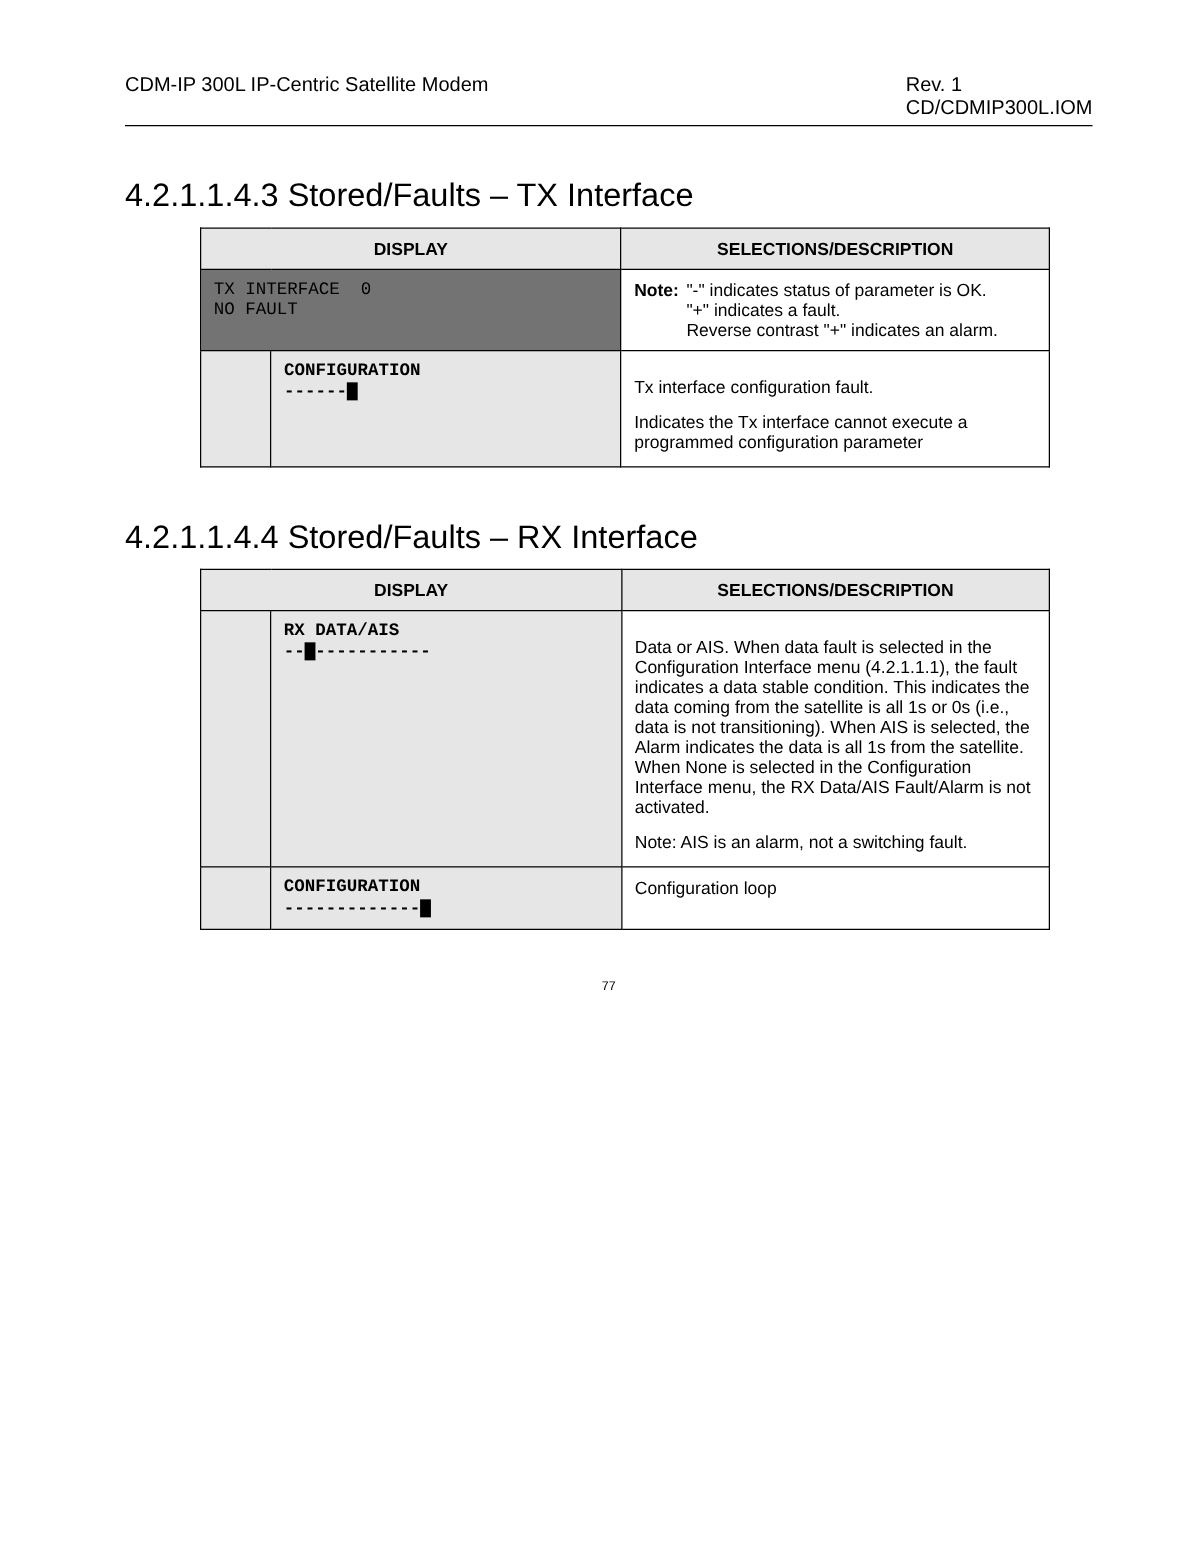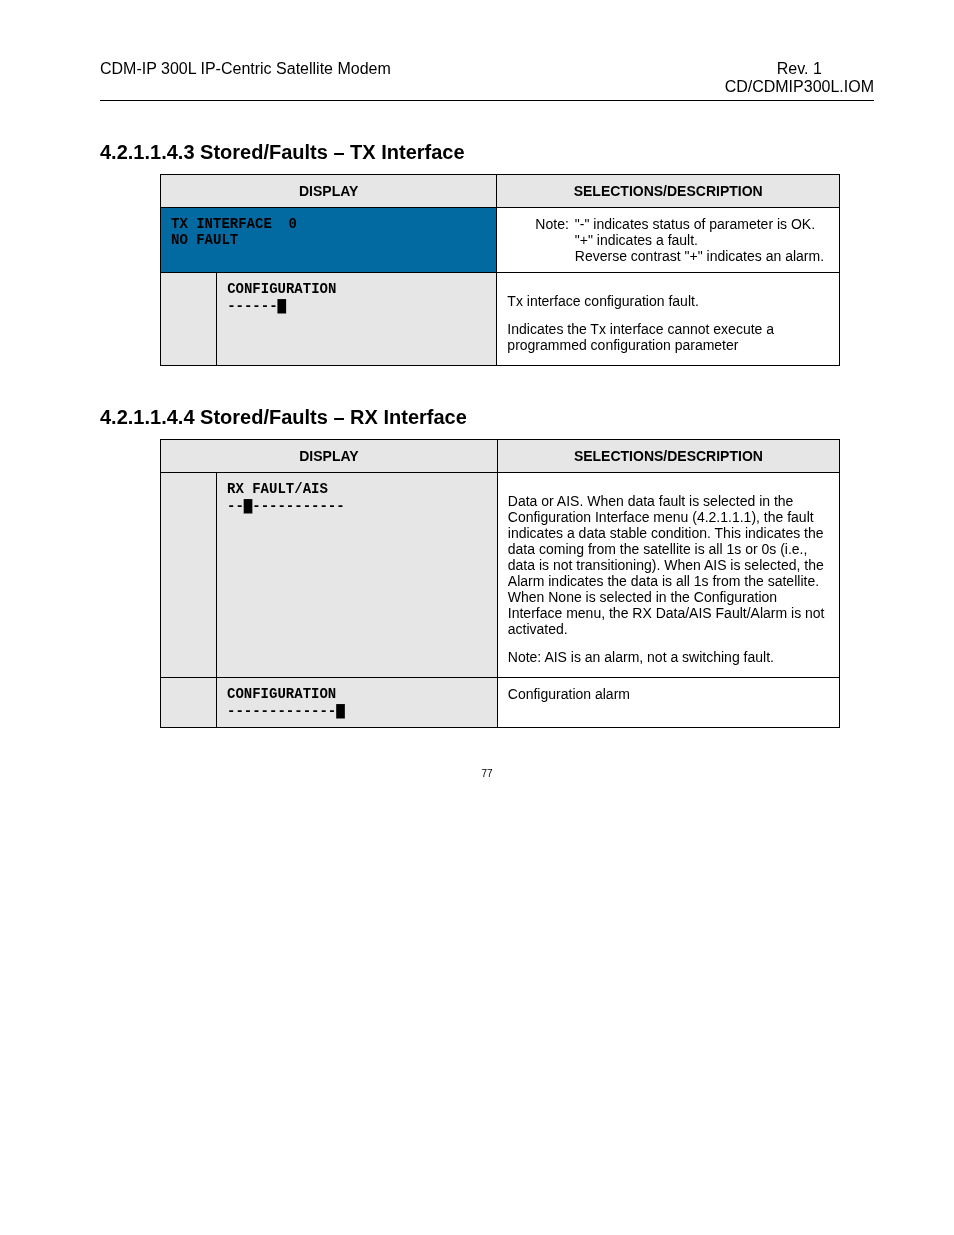--- a/index.html
+++ b/index.html
@@ -11,29 +11,29 @@
     padding: 60px 80px 40px 100px;
     width: 954px;
     box-sizing: border-box;
   }
   .header-row {
     display: flex;
     justify-content: space-between;
     font-size: 16px;
     margin-bottom: 4px;
   }
-  .header-right { text-align: center; }
+  .header-right { text-align: left; }
   hr.header-rule {
     border: none;
     border-top: 1px solid #000;
     margin: 2px 0 40px 0;
   }
   h2.section-heading {
-    font-size: 20px;
-    font-weight: bold;
+    font-size: 26px;
+    font-weight: normal;
     margin: 20px 0 10px 0;
   }
   table.doc-table {
     border-collapse: collapse;
     width: 680px;
     margin-left: 60px;
     margin-bottom: 40px;
   }
   table.doc-table th,
   table.doc-table td {
@@ -41,23 +41,23 @@
     padding: 8px 10px;
     vertical-align: top;
     font-size: 14px;
   }
   table.doc-table th {
     background: #e6e6e6;
     text-align: center;
     font-weight: bold;
   }
   td.display-main {
-    background: #0369a1;
+    background: #737373;
     font-family: "Courier New", monospace;
-    font-weight: bold;
+    font-weight: normal;
     white-space: pre;
     width: 320px;
   }
   td.indent-cell {
     background: #e6e6e6;
     border-right: none;
     width: 40px;
   }
   td.display-sub {
     background: #e6e6e6;
@@ -65,24 +65,23 @@
     font-family: "Courier New", monospace;
     font-weight: bold;
     white-space: pre;
     width: 280px;
   }
   td.desc {
     background: #fff;
     width: 340px;
   }
   td.desc .note-label {
-    font-weight: normal;
+    font-weight: bold;
     padding-right: 6px;
     vertical-align: top;
-    margin-left: 28px;
   }
   td.desc .note-wrap {
     display: flex;
   }
   td.desc p {
     margin: 12px 0 4px 0;
   }
   .page-num {
     text-align: center;
     font-size: 10px;
@@ -144,29 +143,29 @@
 </h2>
 
 <table class="doc-table">
   <tbody>
       <tr>
     <th colspan="2">DISPLAY</th>
     <th>SELECTIONS/DESCRIPTION</th>
   </tr>
   <tr>
     <td class="indent-cell"></td>
-    <td class="display-sub">RX FAULT/AIS
+    <td class="display-sub">RX DATA/AIS
 --▇-----------</td>
     <td class="desc">
       <p>Data or AIS. When data fault is selected in the Configuration Interface menu (4.2.1.1.1), the fault indicates a data stable condition. This indicates the data coming from the satellite is all 1s or 0s (i.e., data is not transitioning). When AIS is selected, the Alarm indicates the data is all 1s from the satellite. When None is selected in the Configuration Interface menu, the RX Data/AIS Fault/Alarm is not activated.</p>
       <p>Note: AIS is an alarm, not a switching fault.</p>
     </td>
   </tr>
   <tr>
     <td class="indent-cell"></td>
     <td class="display-sub">CONFIGURATION
 -------------▇</td>
-    <td class="desc">Configuration alarm</td>
+    <td class="desc">Configuration loop</td>
   </tr>
 </tbody>
   </table>
 
 <div class="page-num">77</div>
 
 </body></html>

